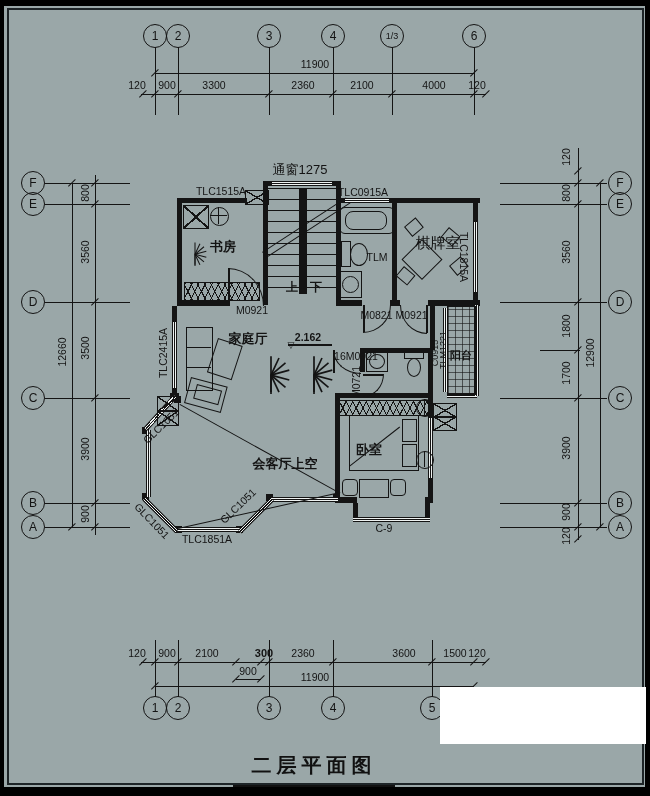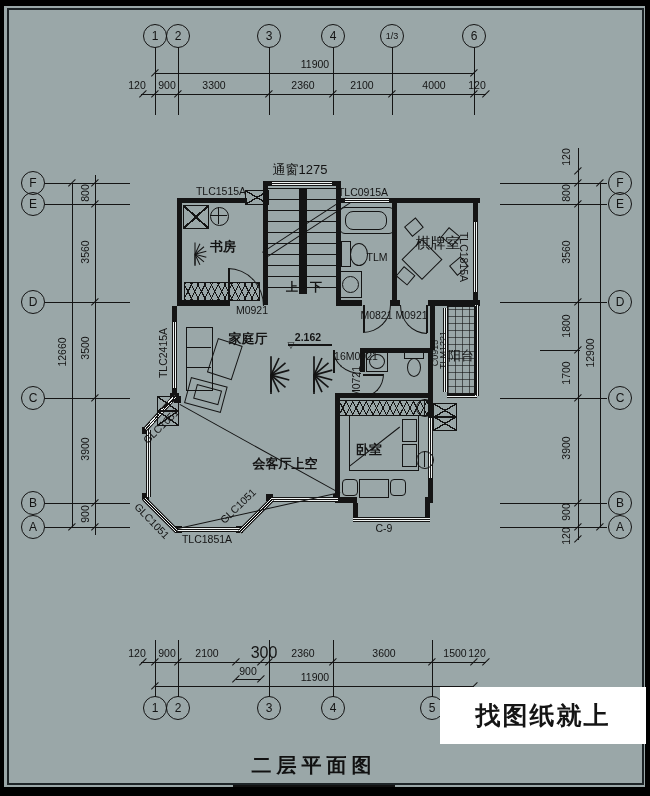--- a/index.html
+++ b/index.html
@@ -98,23 +98,23 @@
     <div class="tick" style="left: 236px; top: 662px;"></div>
     <div class="tick" style="left: 261px; top: 662px;"></div>
     <div class="tick" style="left: 269px; top: 662px;"></div>
     <div class="tick" style="left: 333px; top: 662px;"></div>
     <div class="tick" style="left: 432px; top: 662px;"></div>
     <div class="tick" style="left: 474px; top: 662px;"></div>
     <div class="tick" style="left: 486px; top: 662px;"></div>
     <div class="lab" style="left: 137px; top: 653px; font-size: 10.5px;">120</div>
     <div class="lab" style="left: 167px; top: 653px; font-size: 10.5px;">900</div>
     <div class="lab" style="left: 207px; top: 653px; font-size: 10.5px;">2100</div>
-    <div class="lab" style="left: 264px; top: 653px; font-size: 16px;">300</div>
+    <div class="lab" style="left: 264px; top: 653px; font-size: 11px; font-weight: bold;">300</div>
     <div class="lab" style="left: 303px; top: 653px; font-size: 10.5px;">2360</div>
-    <div class="lab" style="left: 384px; top: 653px; font-size: 10.5px;">3600</div>
+    <div class="lab" style="left: 404px; top: 653px; font-size: 10.5px;">3600</div>
     <div class="lab" style="left: 455px; top: 653px; font-size: 10.5px;">1500</div>
     <div class="lab" style="left: 477px; top: 653px; font-size: 10.5px;">120</div>
     <div class="thin" style="left: 155px; top: 686px; width: 319px; height: 1.2px;"></div>
     <div class="tick" style="left: 155px; top: 686px;"></div>
     <div class="tick" style="left: 474px; top: 686px;"></div>
     <div class="lab" style="left: 315px; top: 677px; font-size: 10.5px;">11900</div>
     <div class="thin" style="left: 236px; top: 679px; width: 25px; height: 1.2px;"></div>
     <div class="tick" style="left: 236px; top: 679px;"></div>
     <div class="tick" style="left: 261px; top: 679px;"></div>
     <div class="lab" style="left: 248px; top: 671px; font-size: 10.5px;">900</div>
@@ -320,21 +320,21 @@
         <line x1="20" y1="22" x2="33.8" y2="33.6" stroke="#141414" stroke-width="1.6"></line>
         <line x1="20" y1="22" x2="27.6" y2="38.3" stroke="#141414" stroke-width="1.6"></line>
         <line x1="20" y1="22" x2="20.0" y2="40.0" stroke="#141414" stroke-width="1.6"></line>
         <line x1="20" y1="22" x2="20" y2="38" stroke="#141414" stroke-width="1.6"></line>
       </svg></div>
     <div class="thin" style="left: 288px; top: 344px; width: 44px; height: 1.5px;"></div>
     <div class="lab" style="left: 223px; top: 246px; font-size: 13px; font-weight: bold;">书房</div>
     <div class="lab" style="left: 438px; top: 242px; font-size: 15px; font-weight: normal;">棋牌室</div>
     <div class="lab" style="left: 248px; top: 338px; font-size: 13px; font-weight: bold;">家庭厅</div>
     <div class="lab" style="left: 369px; top: 449px; font-size: 13px; font-weight: bold;">卧室</div>
-    <div class="lab" style="left: 461px; top: 355px; font-size: 13px; font-weight: normal;">阳台</div>
+    <div class="lab" style="left: 461px; top: 355px; font-size: 11px; font-weight: bold;">阳台</div>
     <div class="lab" style="left: 285px; top: 463px; font-size: 13px; font-weight: bold;">会客厅上空</div>
     <div class="lab" style="left: 300px; top: 169px; font-size: 13px;">通窗1275</div>
     <div class="lab" style="left: 221px; top: 191px; font-size: 10.5px;">TLC1515A</div>
     <div class="lab" style="left: 363px; top: 192px; font-size: 10.5px;">TLC0915A</div>
     <div class="lab" style="left: 464px; top: 257px; font-size: 10.5px; transform: translate(-50%, -50%) rotate(90deg);">TLC1815A</div>
     <div class="lab" style="left: 377px; top: 257px; font-size: 10.5px;">TLM</div>
     <div class="lab" style="left: 292px; top: 287px; font-size: 12px; font-weight: bold;">上</div>
     <div class="lab" style="left: 316px; top: 287px; font-size: 12px; font-weight: bold;">下</div>
     <div class="lab" style="left: 252px; top: 310px; font-size: 10.5px;">M0921</div>
     <div class="lab" style="left: 394px; top: 315px; font-size: 10.5px;">M0821 M0921</div>
@@ -346,16 +346,15 @@
     <div class="lab" style="left: 435px; top: 353px; font-size: 9px; transform: translate(-50%, -50%) rotate(-90deg);">C0915</div>
     <div class="lab" style="left: 443px; top: 350px; font-size: 9px; transform: translate(-50%, -50%) rotate(-90deg);">TLM1221</div>
     <div class="lab" style="left: 161px; top: 426px; font-size: 10.5px; transform: translate(-50%, -50%) rotate(-44deg);">GLC1051</div>
     <div class="lab" style="left: 152px; top: 521px; font-size: 10.5px; transform: translate(-50%, -50%) rotate(46deg);">GLC1051</div>
     <div class="lab" style="left: 238px; top: 506px; font-size: 10.5px; transform: translate(-50%, -50%) rotate(-44deg);">GLC1051</div>
     <div class="lab" style="left: 207px; top: 539px; font-size: 10.5px;">TLC1851A</div>
     <div class="lab" style="left: 384px; top: 528px; font-size: 10.5px;">C-9</div>
   </div>
 
 <div id="watermark">
-  <div id="wm1">找图纸就上</div>
 </div>
 
 <div id="title">二层平面图</div>
 
 </body></html>

